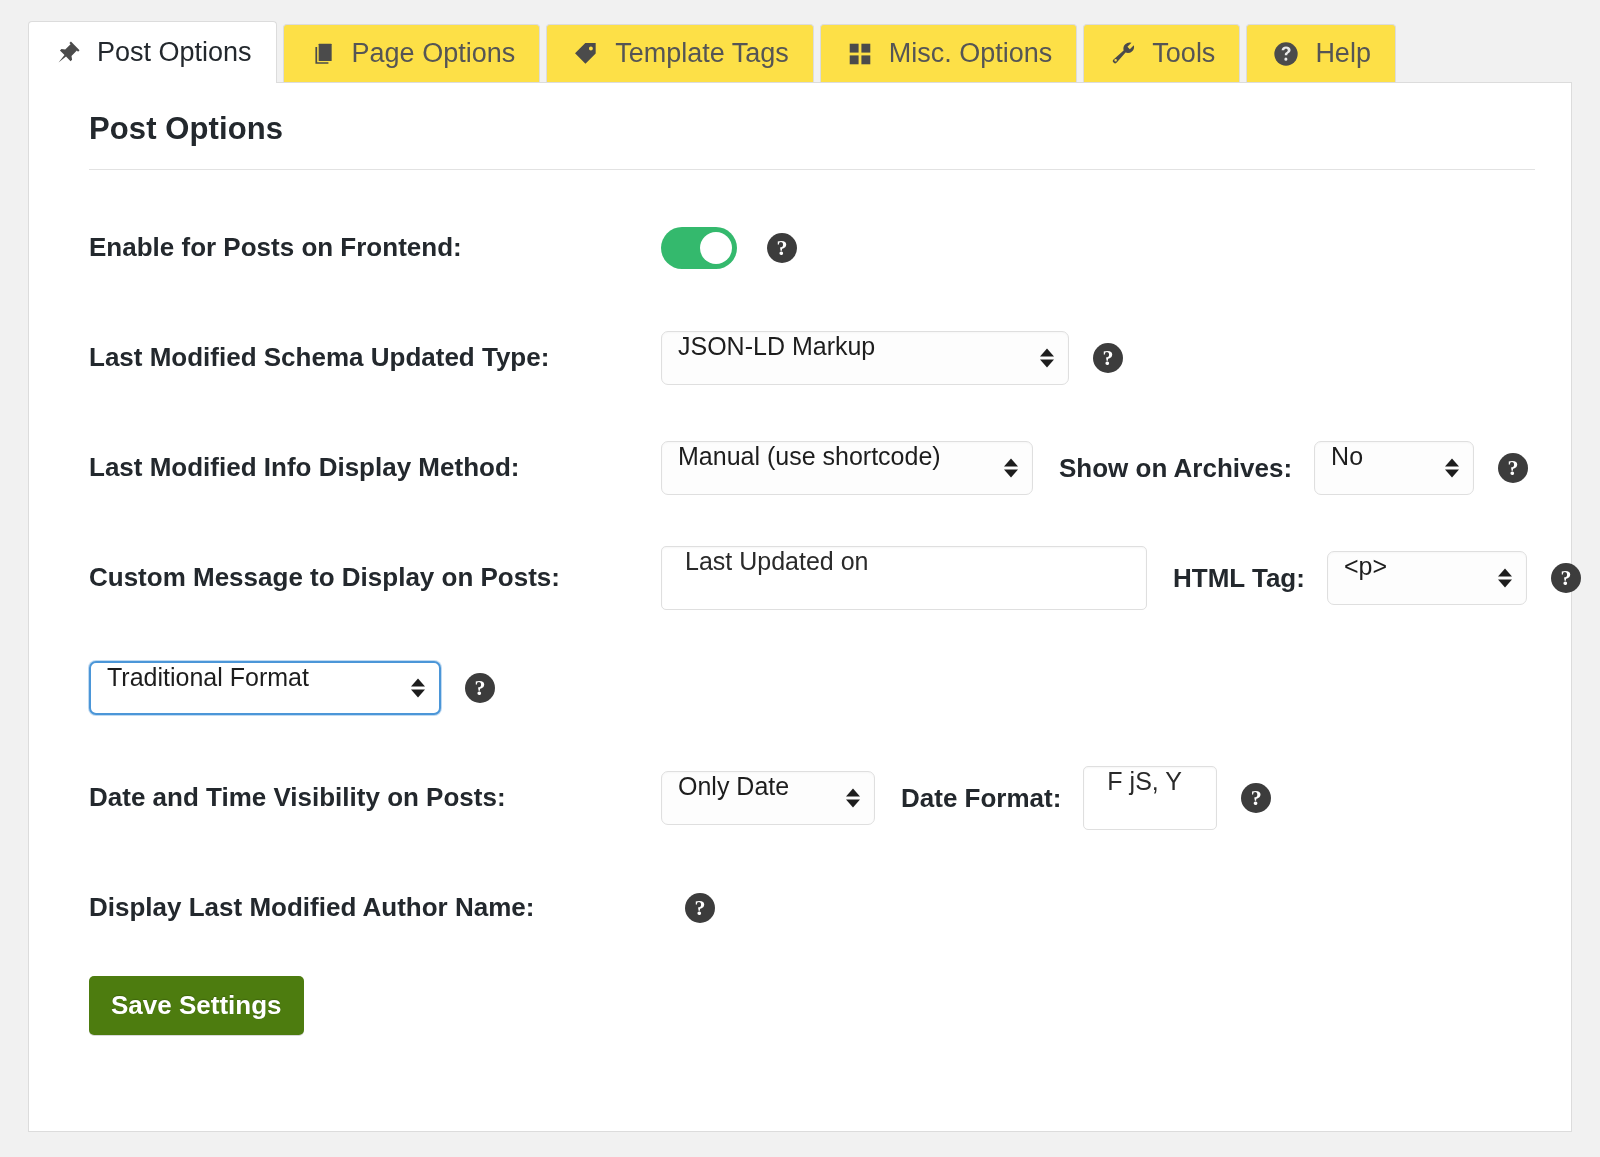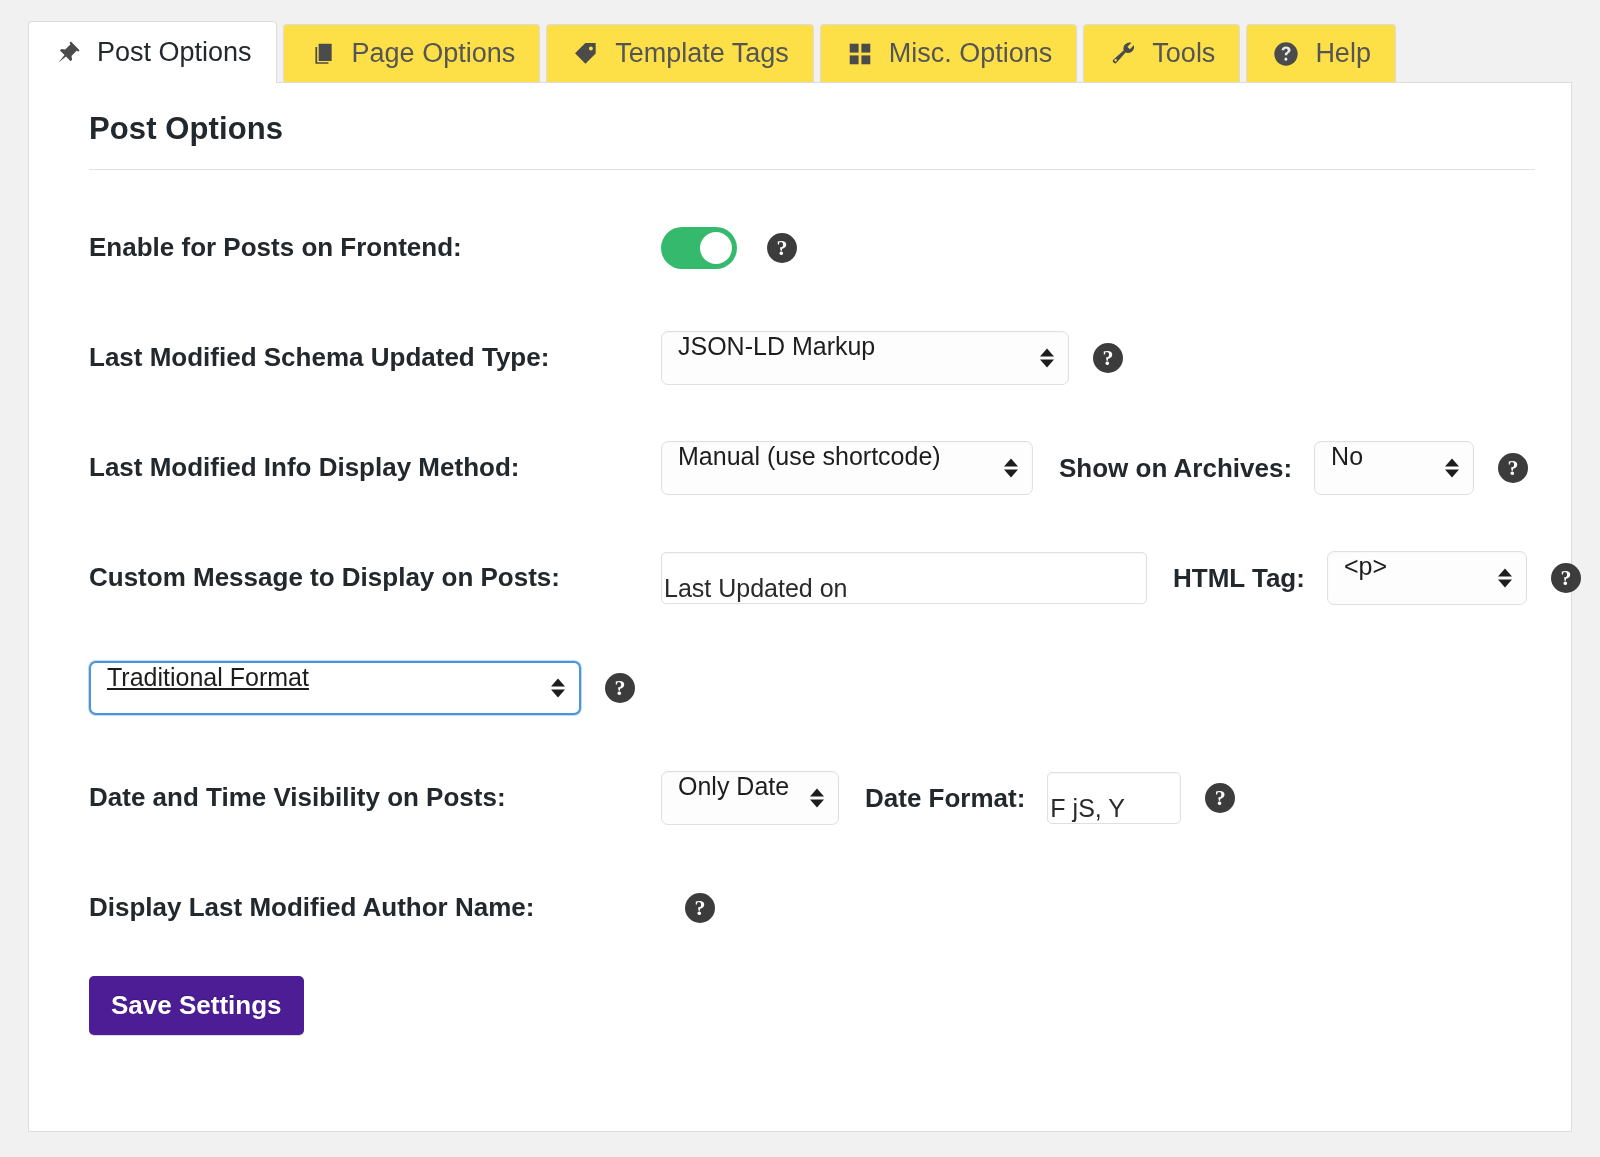--- a/index.html
+++ b/index.html
@@ -162,34 +162,34 @@
     border-left: 7px solid transparent;
     border-right: 7px solid transparent;
   }
   .select .arrows i.up { border-bottom: 8px solid #1d1d1d; }
   .select .arrows i.down { border-top: 8px solid #1d1d1d; }
 
   .sel-w-schema   { width: 408px; }
   .sel-w-method   { width: 372px; }
   .sel-w-archives { width: 160px; }
   .sel-w-htmltag  { width: 200px; }
-  .sel-w-format   { width: 492px; text-decoration: underline; }
-  .sel-w-datetime { width: 178px; }
+  .sel-w-format   { width: 352px; }
+  .sel-w-datetime { width: 214px; }
   .sel-w-author   { width: 226px; }
 
   
   .text-input {
     display: inline-flex;
-    align-items: flex-end;
+    align-items: flex-start;
     background: #ffffff;
     border: 1px solid #dfdfdf;
     border-radius: 5px;
-    height: 52px;
+    height: 64px;
     box-sizing: border-box;
-    padding: 0 2px;
+    padding: 0 23px;
     font-size: 25px;
     color: #2a2a2a;
     box-shadow: inset 0 1px 2px rgba(0,0,0,0.04);
     white-space: nowrap;
     overflow: hidden;
     cursor: text;
   }
   .inp-w-message { width: 486px; }
   .inp-w-dateformat { width: 134px; }
 
@@ -231,21 +231,21 @@
     user-select: none;
     line-height: 1;
   }
   .help-gap-sm { margin-left: 24px; }
   .help-gap-md { margin-left: 30px; }
 
   
   .save-wrap { padding: 34px 0 0 24px; }
   .save-btn {
     display: inline-block;
-    background: #4c1d95;
+    background: #4d7c0f;
     color: #ffffff;
     font-size: 26px;
     font-weight: bold;
     border: none;
     border-radius: 5px;
     padding: 14px 22px;
     cursor: pointer;
     box-shadow: 0 1px 0 rgba(0,0,0,0.15);
     font-family: "Liberation Sans", sans-serif;
     text-shadow: 0 -1px 1px rgba(0,0,0,0.2);

